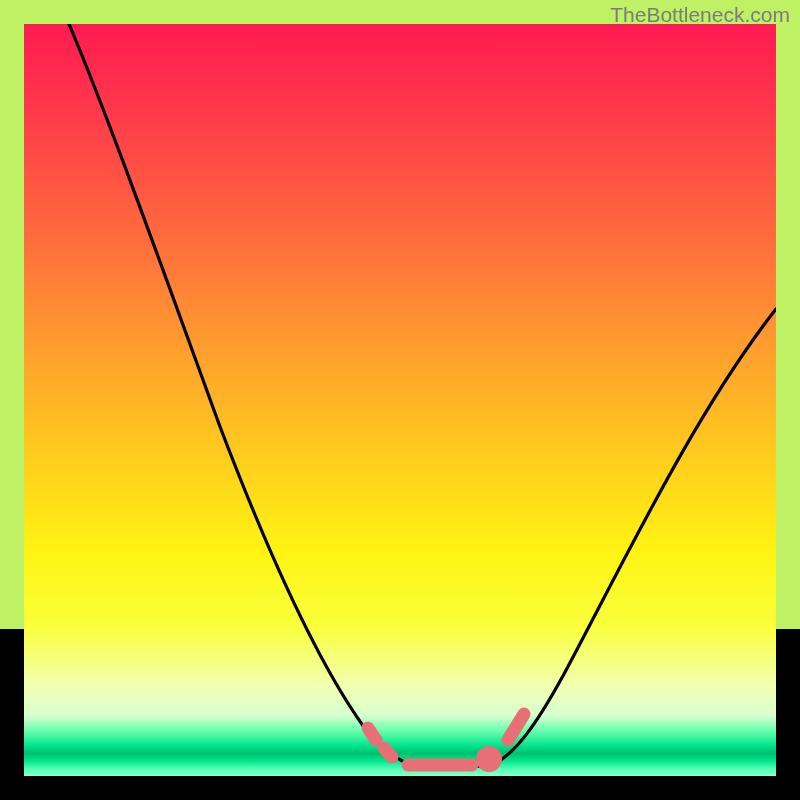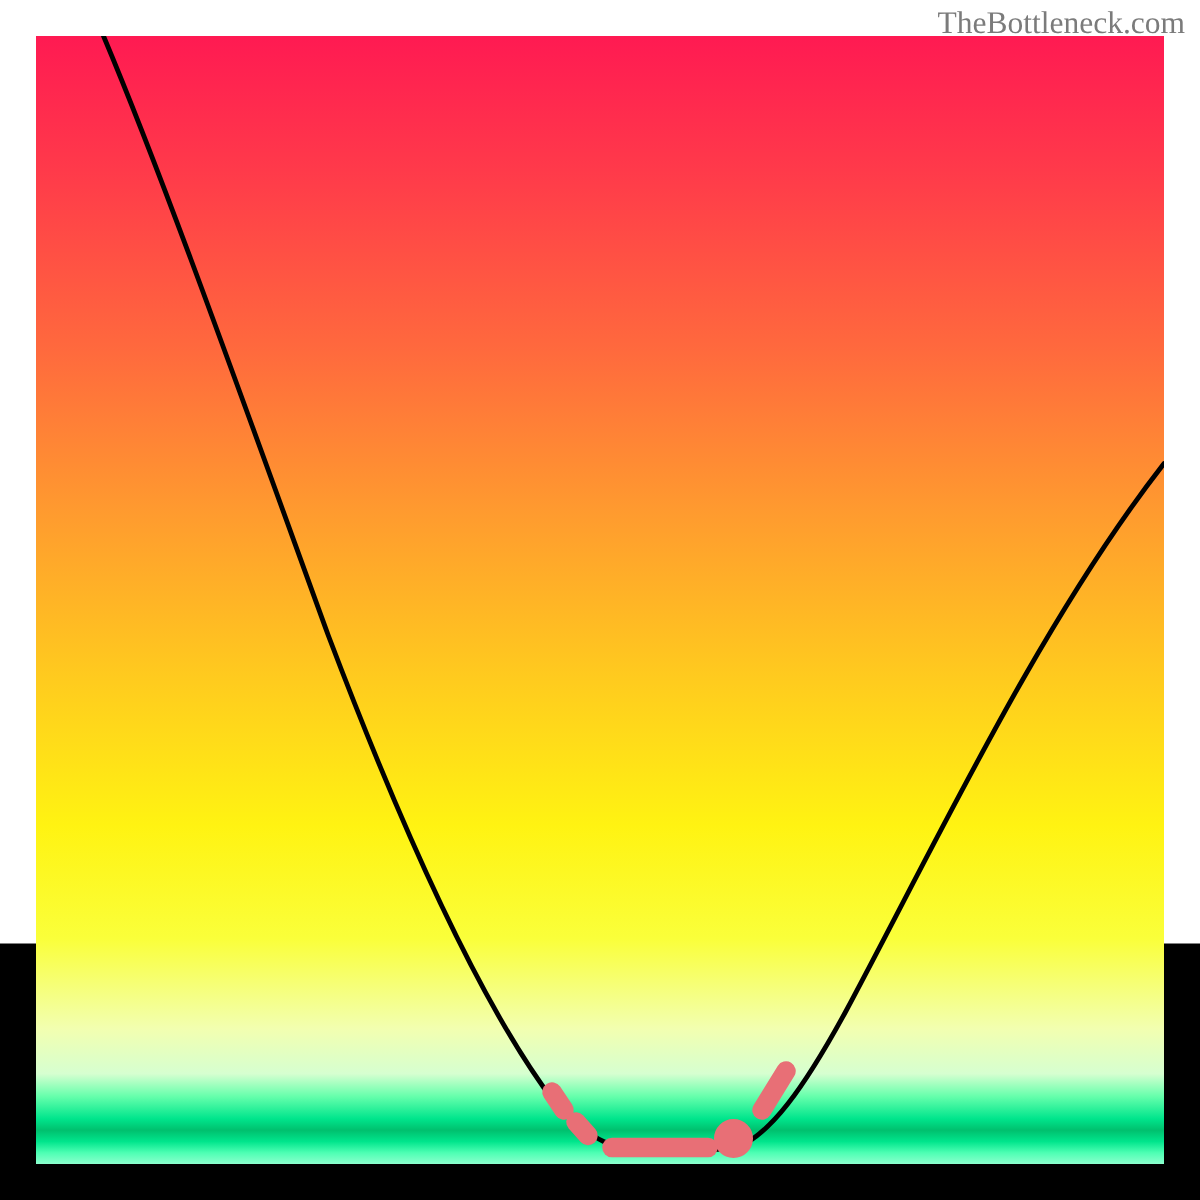--- a/index.html
+++ b/index.html
@@ -8,22 +8,21 @@
     width: 800px;
     height: 800px;
     overflow: hidden;
     background: #000;
     font-family: Arial, Helvetica, sans-serif;
   }
   .frame {
     position: absolute;
     left: 0; top: 0;
     width: 800px; height: 629px;
-    background: #ffffff;
-    font-family: Liberation Serif, serif;
+    background: #bef264;
   }
   .plot-area {
     position: absolute;
     left: 24px;
     top: 24px;
     width: 752px;
     height: 752px;
     overflow: hidden;
   }
   .gradient {

